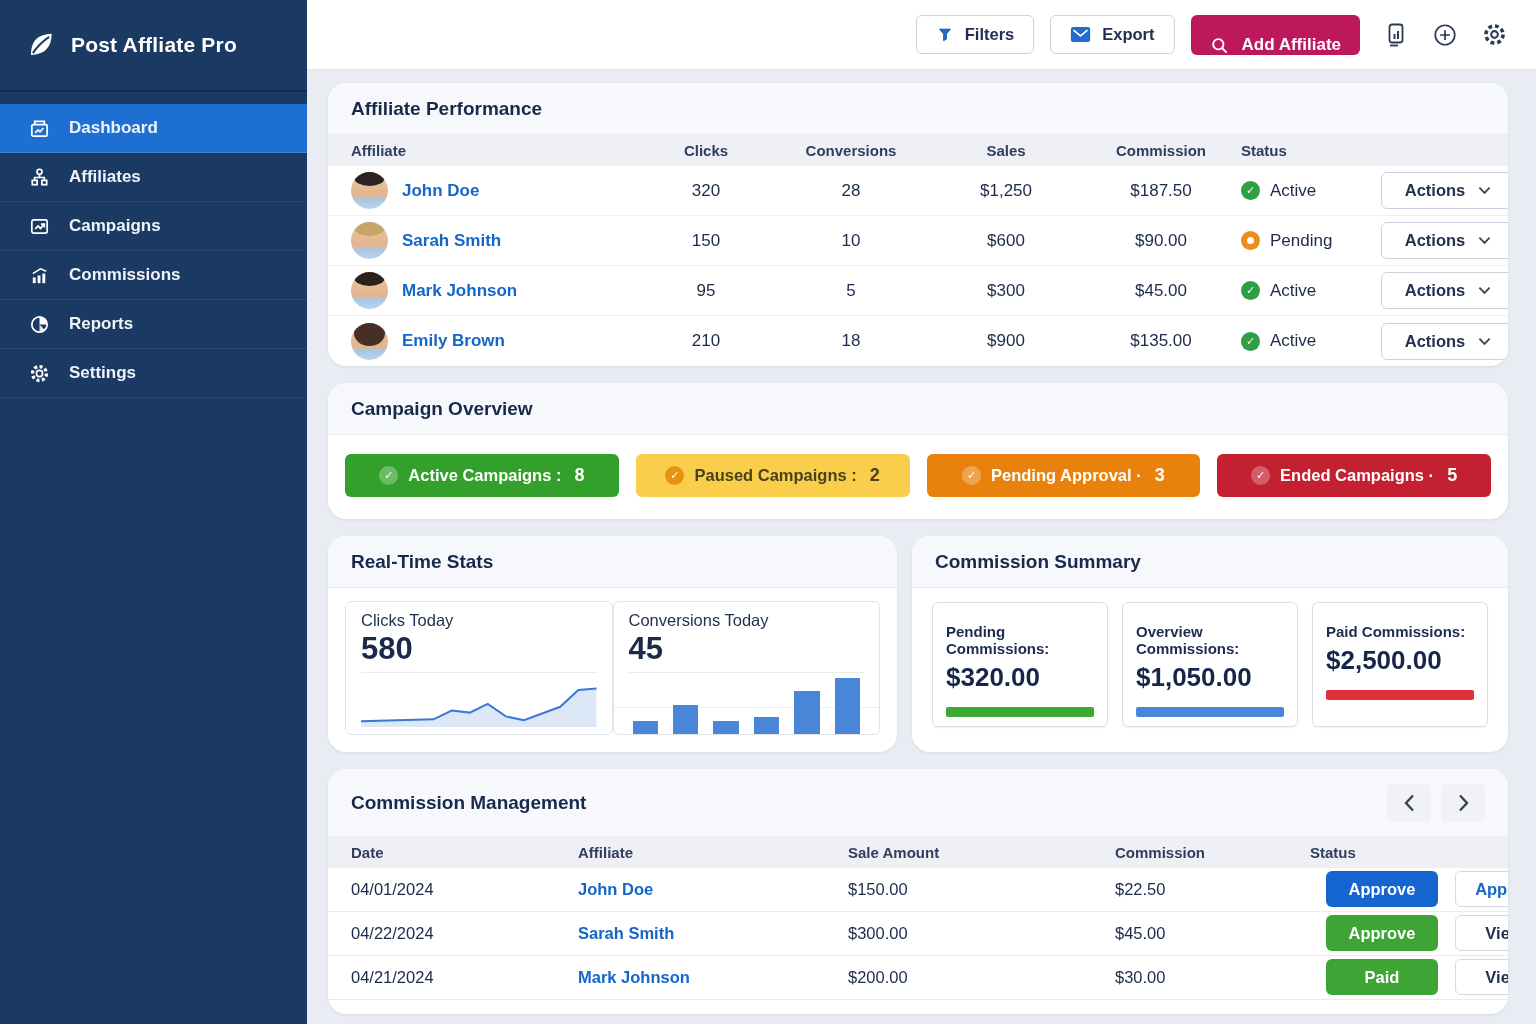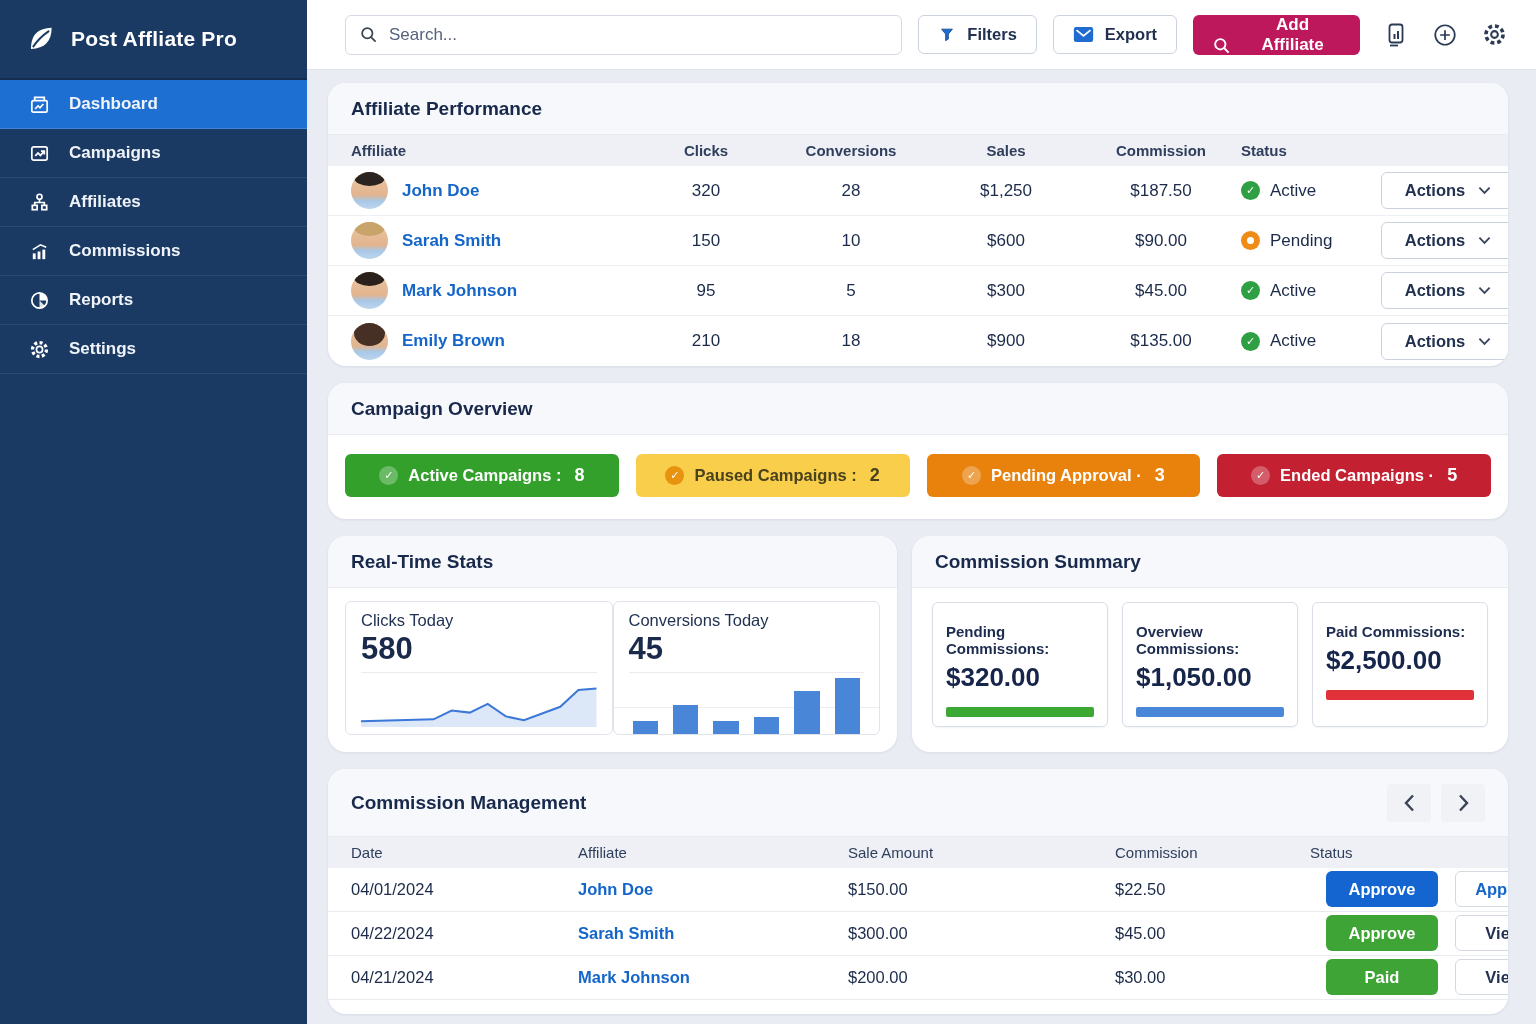--- a/index.html
+++ b/index.html
@@ -5,23 +5,23 @@
   * { box-sizing: border-box; margin: 0; padding: 0; }
   html,body { width:1536px; height:1024px; }
   body {
     font-family: "Liberation Sans", "DejaVu Sans", sans-serif;
     background:#e9ecf3; overflow:hidden; color:#1c2b4a;
   }
   .app { display:flex; width:1536px; height:1024px; }
 
   
   .sidebar { flex:0 0 307px; background:#1a3a64; color:#fff; display:flex; flex-direction:column; }
-  .logo-row { height:80px; display:flex; align-items:center; gap:15px; padding:0 26px; border-bottom:2px solid rgba(8,20,40,.35); }
+  .logo-row { height:92px; display:flex; align-items:center; gap:15px; padding:0 26px; border-bottom:2px solid rgba(8,20,40,.35); }
   .logo-text { font-size:21px; font-weight:bold; letter-spacing:.2px; white-space:nowrap; }
-  .nav { display:flex; flex-direction:column; margin-top:0; }
+  .nav { display:flex; flex-direction:column; margin-top:12px; }
   .nav-item { height:49px; display:flex; align-items:center; gap:17px; padding:0 26px;
     font-size:17px; font-weight:700; color:#f0f4fa; cursor:pointer;
     border-bottom:1px solid rgba(255,255,255,.08); }
   .nav-item.active { background:#1e6fd2; border-bottom-color:rgba(255,255,255,.15); }
   .nav-icon { width:26px; height:26px; display:flex; align-items:center; justify-content:center; }
 
   
   .content { flex:1; display:flex; flex-direction:column; min-width:0; }
   .topbar { height:70px; background:#fff; border-bottom:1px solid #e2e5ec;
     display:flex; align-items:center; padding:0 28px 0 38px; }
@@ -106,21 +106,21 @@
   .sum-label { font-size:15px; font-weight:700; color:#1d2c4e; }
   .sum-value { font-size:26px; font-weight:800; color:#16254a; margin-top:5px; }
   .sum-bar { height:10px; border-radius:2px; margin-top:14px; width:100%; }
 
   
   .pager { display:flex; gap:10px; }
   .pager-btn { width:44px; height:38px; background:#f1f2f6; border:none; border-radius:4px;
     display:flex; align-items:center; justify-content:center; color:#3a4454; cursor:pointer; }
   .cm-header, .cm-row { display:grid; grid-template-columns:227px 270px 267px 195px 1fr;
     align-items:center; padding:0 20px 0 23px; }
-  .cm-header { height:31px; background:#eef0f5; font-size:15px; font-weight:400; color:#2f3e5c; }
+  .cm-header { height:31px; background:#eef0f5; font-size:15px; font-weight:700; color:#2f3e5c; }
   .cm-row { height:44px; border-bottom:1px solid #e9ebf0; font-size:16.5px; }
   .cm-rows { padding-bottom:14px; }
   .cm-link { color:#1566c9; font-weight:700; cursor:pointer; }
   .cm-actions { display:flex; justify-content:flex-end; align-items:center; gap:17px;margin-left:16px; }
   .btn-sm-primary { width:112px; height:36px; border:none; border-radius:6px; color:#fff;
     font-weight:700; font-size:16.5px; display:flex; align-items:center; justify-content:center; cursor:pointer;
     font-family:"Liberation Sans","DejaVu Sans",sans-serif; }
   .btn-sm-secondary { width:98px; height:36px; border:1px solid #d3d8e1; border-radius:6px; background:#fff;
     font-weight:700; font-size:16.5px; display:flex; align-items:center; justify-content:center; cursor:pointer;
     overflow:hidden; white-space:nowrap; font-family:"Liberation Sans","DejaVu Sans",sans-serif; }
@@ -147,37 +147,37 @@
               <path d="M7 8 V4.5 H17 V8"></path>
               <rect x="4" y="8" width="16" height="12" rx="1.5"></rect>
               <path d="M7.5 16.5 l3-3 2 2 3.5-4"></path>
             </svg>
         </span>
         <span>Dashboard</span>
       </div>
       <div class="nav-item">
         <span class="nav-icon">
           <svg width="23" height="23" viewBox="0 0 24 24" fill="none" stroke="#fff" stroke-width="1.8">
-              <rect x="4" y="5" width="16" height="14" rx="2"></rect>
-              <path d="M7.5 14.5 l3-3 2.5 2.5 L17 9.5"></path>
-              <path d="M13.5 9.5 H17 V13"></path>
-            </svg>
-        </span>
-        <span>Campaigns</span>
-      </div>
-      <div class="nav-item">
-        <span class="nav-icon">
-          <svg width="23" height="23" viewBox="0 0 24 24" fill="none" stroke="#fff" stroke-width="1.8">
               <circle cx="12" cy="6" r="2.6"></circle>
               <path d="M12 8.6 V12 M7 15 V12 H17 V15"></path>
               <rect x="4.5" y="15" width="5" height="4.5"></rect>
               <rect x="14.5" y="15" width="5" height="4.5"></rect>
             </svg>
         </span>
         <span>Affiliates</span>
+      </div>
+      <div class="nav-item">
+        <span class="nav-icon">
+          <svg width="23" height="23" viewBox="0 0 24 24" fill="none" stroke="#fff" stroke-width="1.8">
+              <rect x="4" y="5" width="16" height="14" rx="2"></rect>
+              <path d="M7.5 14.5 l3-3 2.5 2.5 L17 9.5"></path>
+              <path d="M13.5 9.5 H17 V13"></path>
+            </svg>
+        </span>
+        <span>Campaigns</span>
       </div>
       <div class="nav-item">
         <span class="nav-icon">
           <svg width="23" height="23" viewBox="0 0 24 24">
               <rect x="5" y="14" width="3" height="6" fill="#fff"></rect>
               <rect x="10" y="12" width="3" height="8" fill="#fff"></rect>
               <rect x="15" y="10" width="3" height="10" fill="#fff"></rect>
               <path d="M5 10 L13 5 L19 7.5" stroke="#fff" stroke-width="1.6" fill="none"></path>
             </svg>
         </span>
@@ -201,29 +201,20 @@
             </svg>
         </span>
         <span>Settings</span>
       </div>
     </nav>
   </aside>
 
   <div class="content">
 
     <header class="topbar">
-      <div class="search-box">
-        <span style="display:flex">
-          <svg width="19" height="19" viewBox="0 0 24 24" fill="none" stroke="#3a4453" stroke-width="2.2">
-              <circle cx="10.5" cy="10.5" r="6.5"></circle>
-              <path d="M15.5 15.5 L21 21"></path>
-            </svg>
-        </span>
-        <input type="text" placeholder="Search..." style="">
-      </div>
       <div class="topbar-spacer"></div>
       <button class="tb-btn">
         <span style="display:flex">
           <svg width="18" height="18" viewBox="0 0 20 20">
               <path d="M4 3.5 h12 l-4.5 5.5 v5.5 l-3 1.8 V9 Z" fill="#1f6bd0" stroke="#17508f" stroke-width="1"></path>
             </svg>
         </span>
         <span>Filters</span>
       </button>
       <button class="tb-btn">

